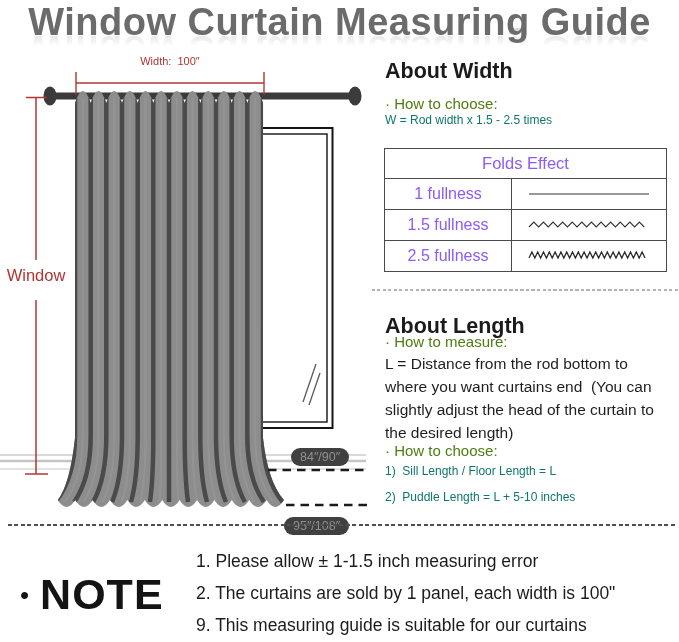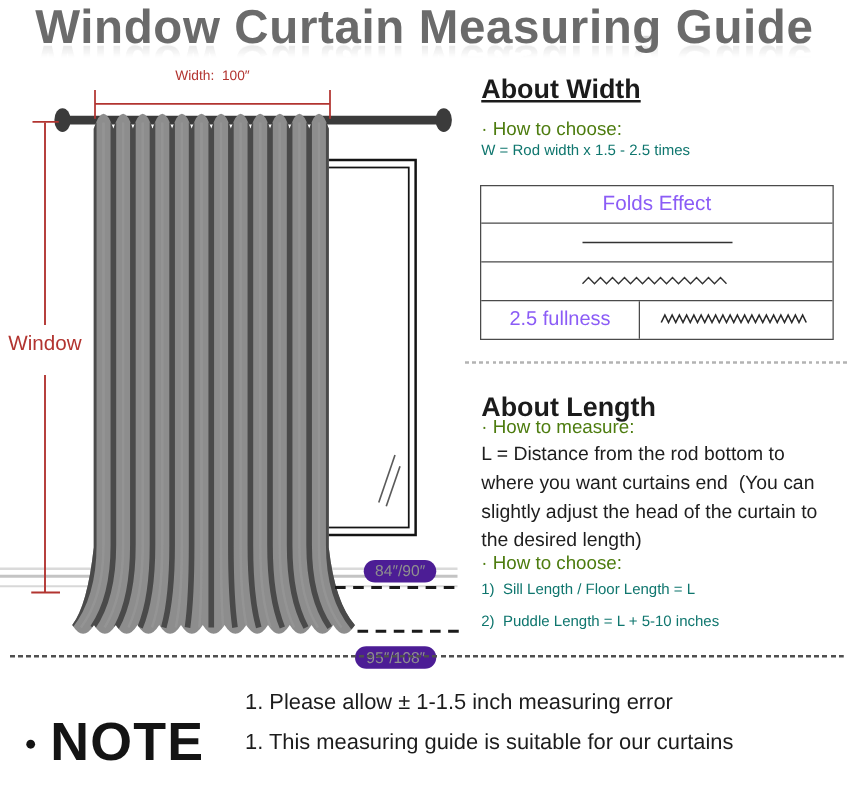--- a/index.html
+++ b/index.html
@@ -19,21 +19,21 @@
     -webkit-box-reflect: below -17px linear-gradient(to bottom, rgba(0,0,0,0) 55%, rgba(0,0,0,0.30));
   }
 
   
   .measure-label{color:#b23430;white-space:pre;text-align:center;}
   .width-label{left:95px;top:55px;width:150px;font-size:11px;}
   .length-label{left:4px;top:266px;width:64px;font-size:16.5px;}
 
   
   .pill{
-    background:#4c1d95;border-radius:10px;color:#8f8f8f;
+    background:#404040;border-radius:10px;color:#8f8f8f;
     font-size:12.5px;padding:2px 9px;white-space:pre;
   }
   .pill-84{left:291px;top:448px;}
   .pill-95{left:284px;top:482px;margin-top:35px;}
 
   
   .rc-h{left:385px;font-size:21.5px;font-weight:600;color:#1b1b1b;}
   .rc-sub{left:385px;font-size:15px;color:#4d7c0f;}
   .rc-line{left:385px;font-size:12px;color:#0f766e;white-space:pre;}
 
@@ -158,34 +158,36 @@
 
   <line x1="268" y1="420" x2="367" y2="420" stroke="#1a1a1a" stroke-width="2.4" stroke-dasharray="8.5 6"></line>
   <line x1="286" y1="455" x2="367" y2="455" stroke="#1a1a1a" stroke-width="2.4" stroke-dasharray="8.5 6"></line>
 </svg>
 
 <div class="abs measure-label width-label">Width:  100″</div>
 <div class="abs measure-label length-label">Window</div>
 <div class="abs pill pill-84">84″/90″</div>
 <div class="abs pill pill-95">95″/108″</div>
 
-<div class="abs rc-h" style="top:59px;text-decoration:underline;">About Width</div>
+<div class="abs rc-h" style="top:59px;">About Width</div>
 <div class="abs rc-sub" style="top:95px;">· How to choose:</div>
 <div class="abs rc-line" style="top:113px;">W = Rod width x 1.5 - 2.5 times</div>
 
 <div class="abs folds-table">
   <div class="ft-header">Folds Effect</div>
   <div class="ft-row">
+    <div class="ft-label">1 fullness</div>
     <div class="ft-effect">
       <svg width="130" height="12">
           <line x1="5" y1="6" x2="125" y2="6" stroke="#333" stroke-width="1.2"></line>
         </svg>
     </div>
   </div>
   <div class="ft-row">
+    <div class="ft-label">1.5 fullness</div>
     <div class="ft-effect">
       <svg width="130" height="14">
           <path d="M5,9 l4.8,-5 l4.8,5 l4.8,-5 l4.8,5 l4.8,-5 l4.8,5 l4.8,-5 l4.8,5 l4.8,-5 l4.8,5 l4.8,-5 l4.8,5 l4.8,-5 l4.8,5 l4.8,-5 l4.8,5 l4.8,-5 l4.8,5 l4.8,-5 l4.8,5 l4.8,-5 l4.8,5 l4.8,-5 l4.8,5" fill="none" stroke="#333" stroke-width="1.1"></path>
         </svg>
     </div>
   </div>
   <div class="ft-row">
     <div class="ft-label">2.5 fullness</div>
     <div class="ft-effect">
       <svg width="130" height="16">
@@ -208,14 +210,15 @@
 <div class="abs rc-line" style="top:490px;">2)  Puddle Length = L + 5-10 inches</div>
 
 <div class="abs bottom-div"></div>
 
 <div class="abs note-left">
   <span class="note-bullet">•</span>
   <span class="note-word">NOTE</span>
 </div>
 <div class="abs note-items">
   <div>1. Please allow ± 1-1.5 inch measuring error</div>
-  <div>1. This measuring guide is suitable for our curtains</div>
+  <div>2. The curtains are sold by 1 panel, each width is 100"</div>
+  <div>9. This measuring guide is suitable for our curtains</div>
 </div>
 
 </body></html>

